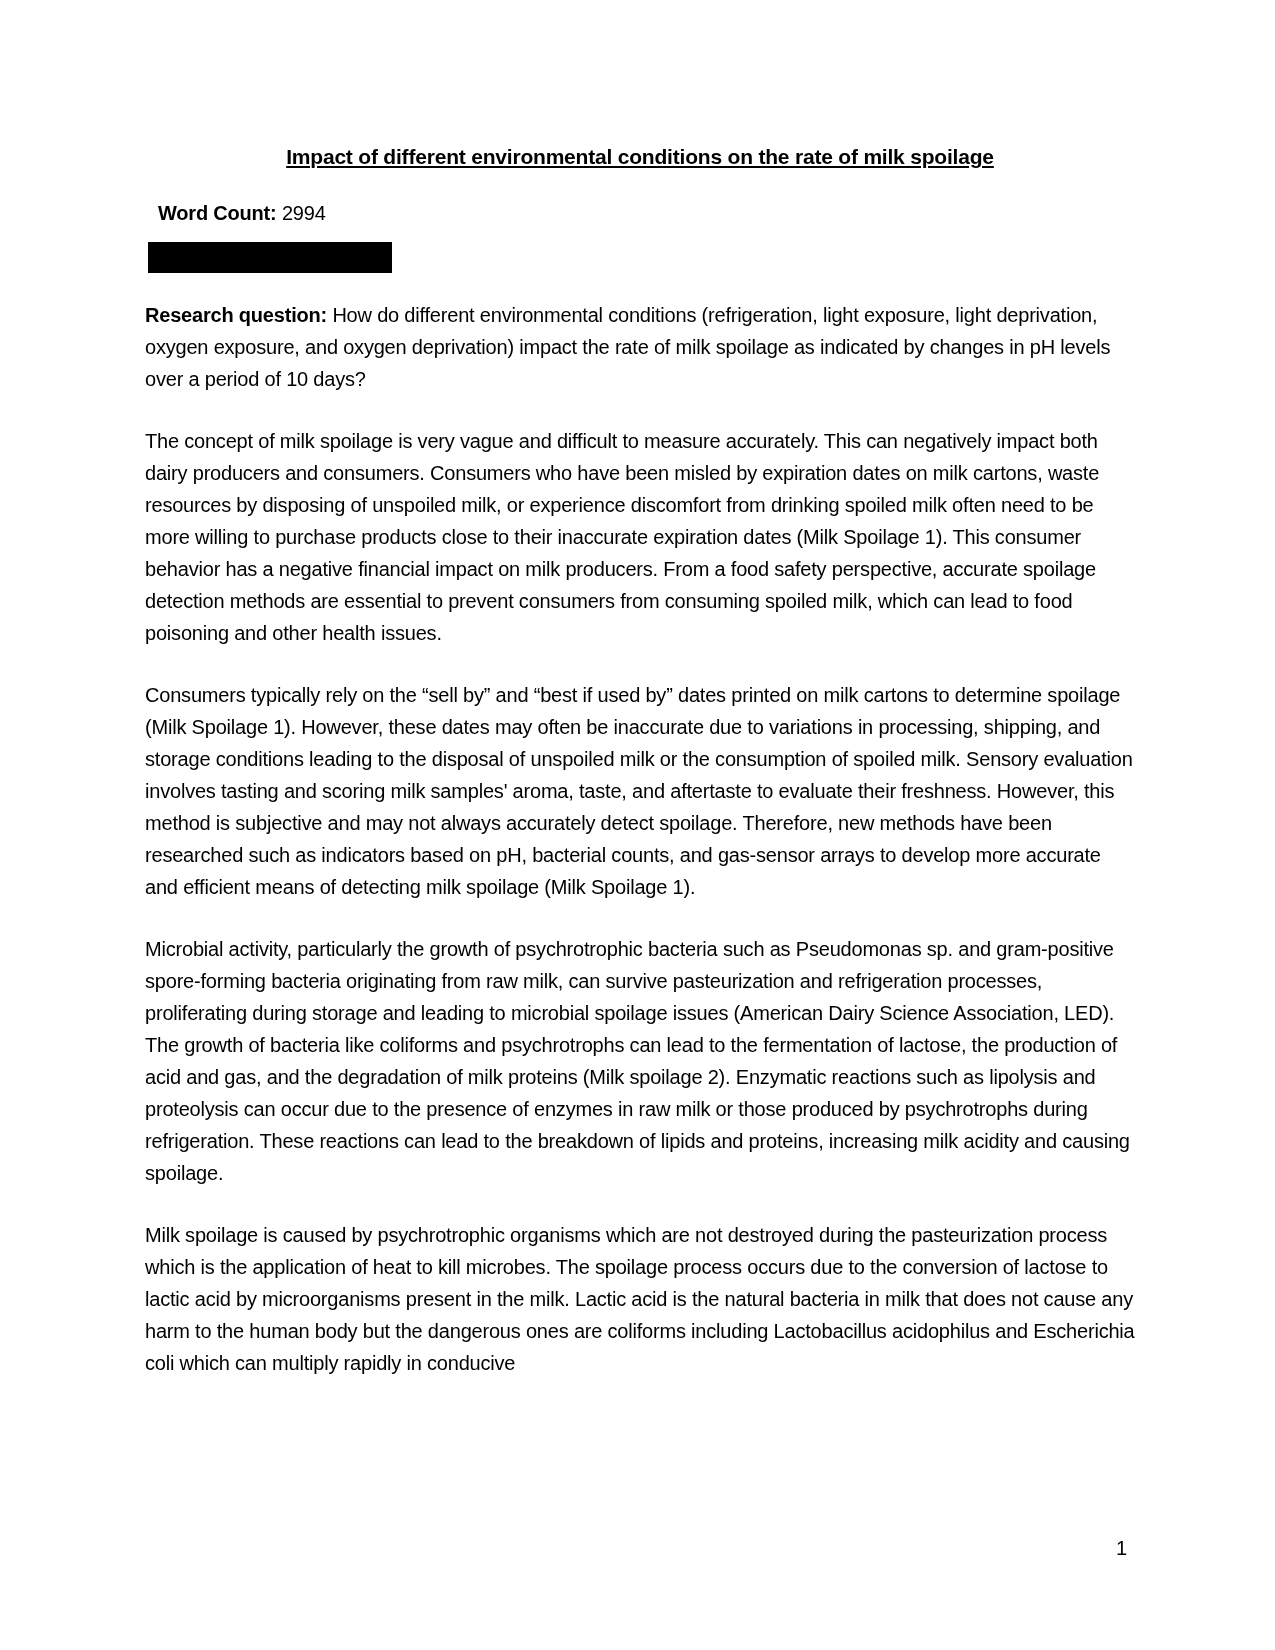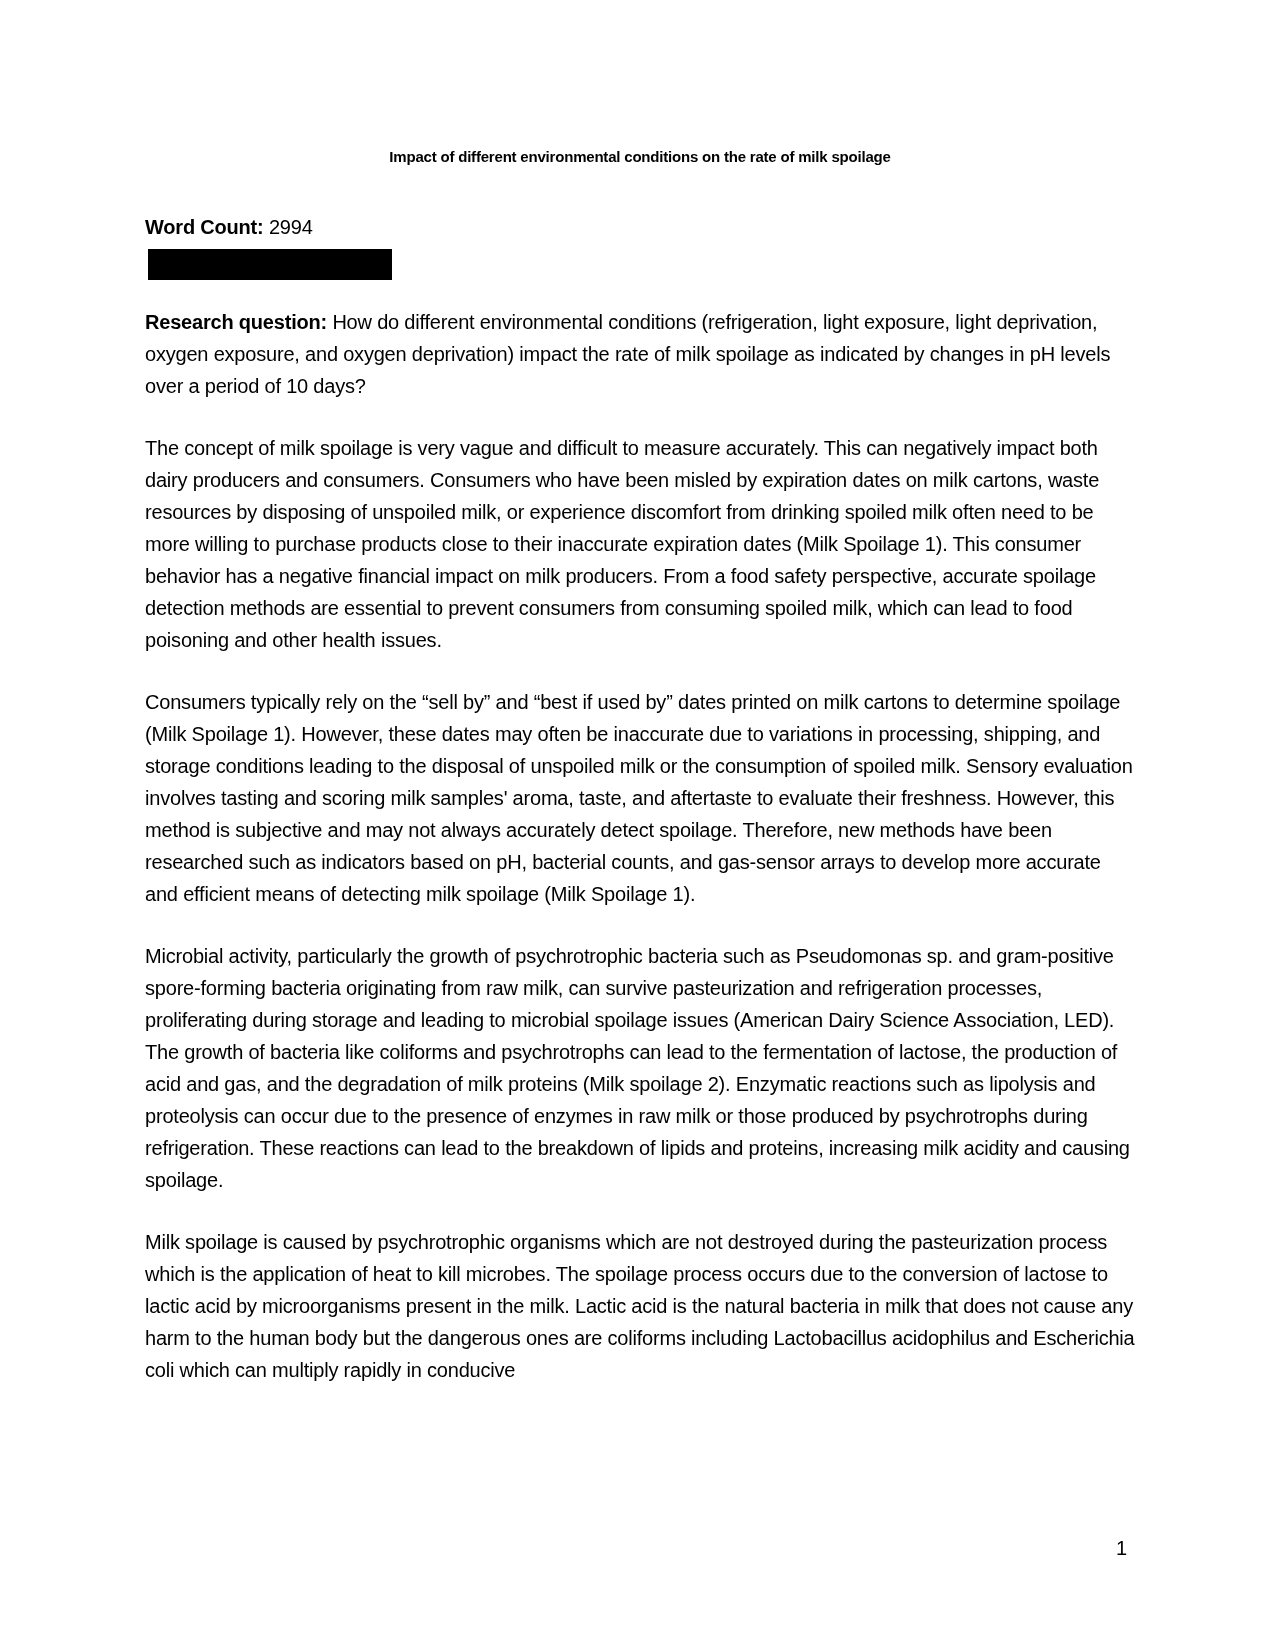--- a/index.html
+++ b/index.html
@@ -18,28 +18,29 @@
     position: absolute;
     left: 145px;
     top: 141px;
     width: 990px;
     color: #000000;
     font-size: 20px;
     line-height: 32px;
     letter-spacing: -0.2px;
   }
   .title {
-    font-size: 15px;
+    font-size: 21px;
     font-weight: bold;
+    text-decoration: underline;
     text-align: center;
-    margin: 0 0 38px 0;
+    margin: 0 0 24px 0;
     line-height: 32px;
   }
   .wordcount {
-    margin: 0;
+    margin: 13px;
   }
   .wordcount strong { font-weight: bold; }
   .redaction {
     width: 244px;
     height: 31px;
     margin: 6px 0 0 3px;
     background: #000000;
   }
   .para {
     margin: 0 0 30px 0;

